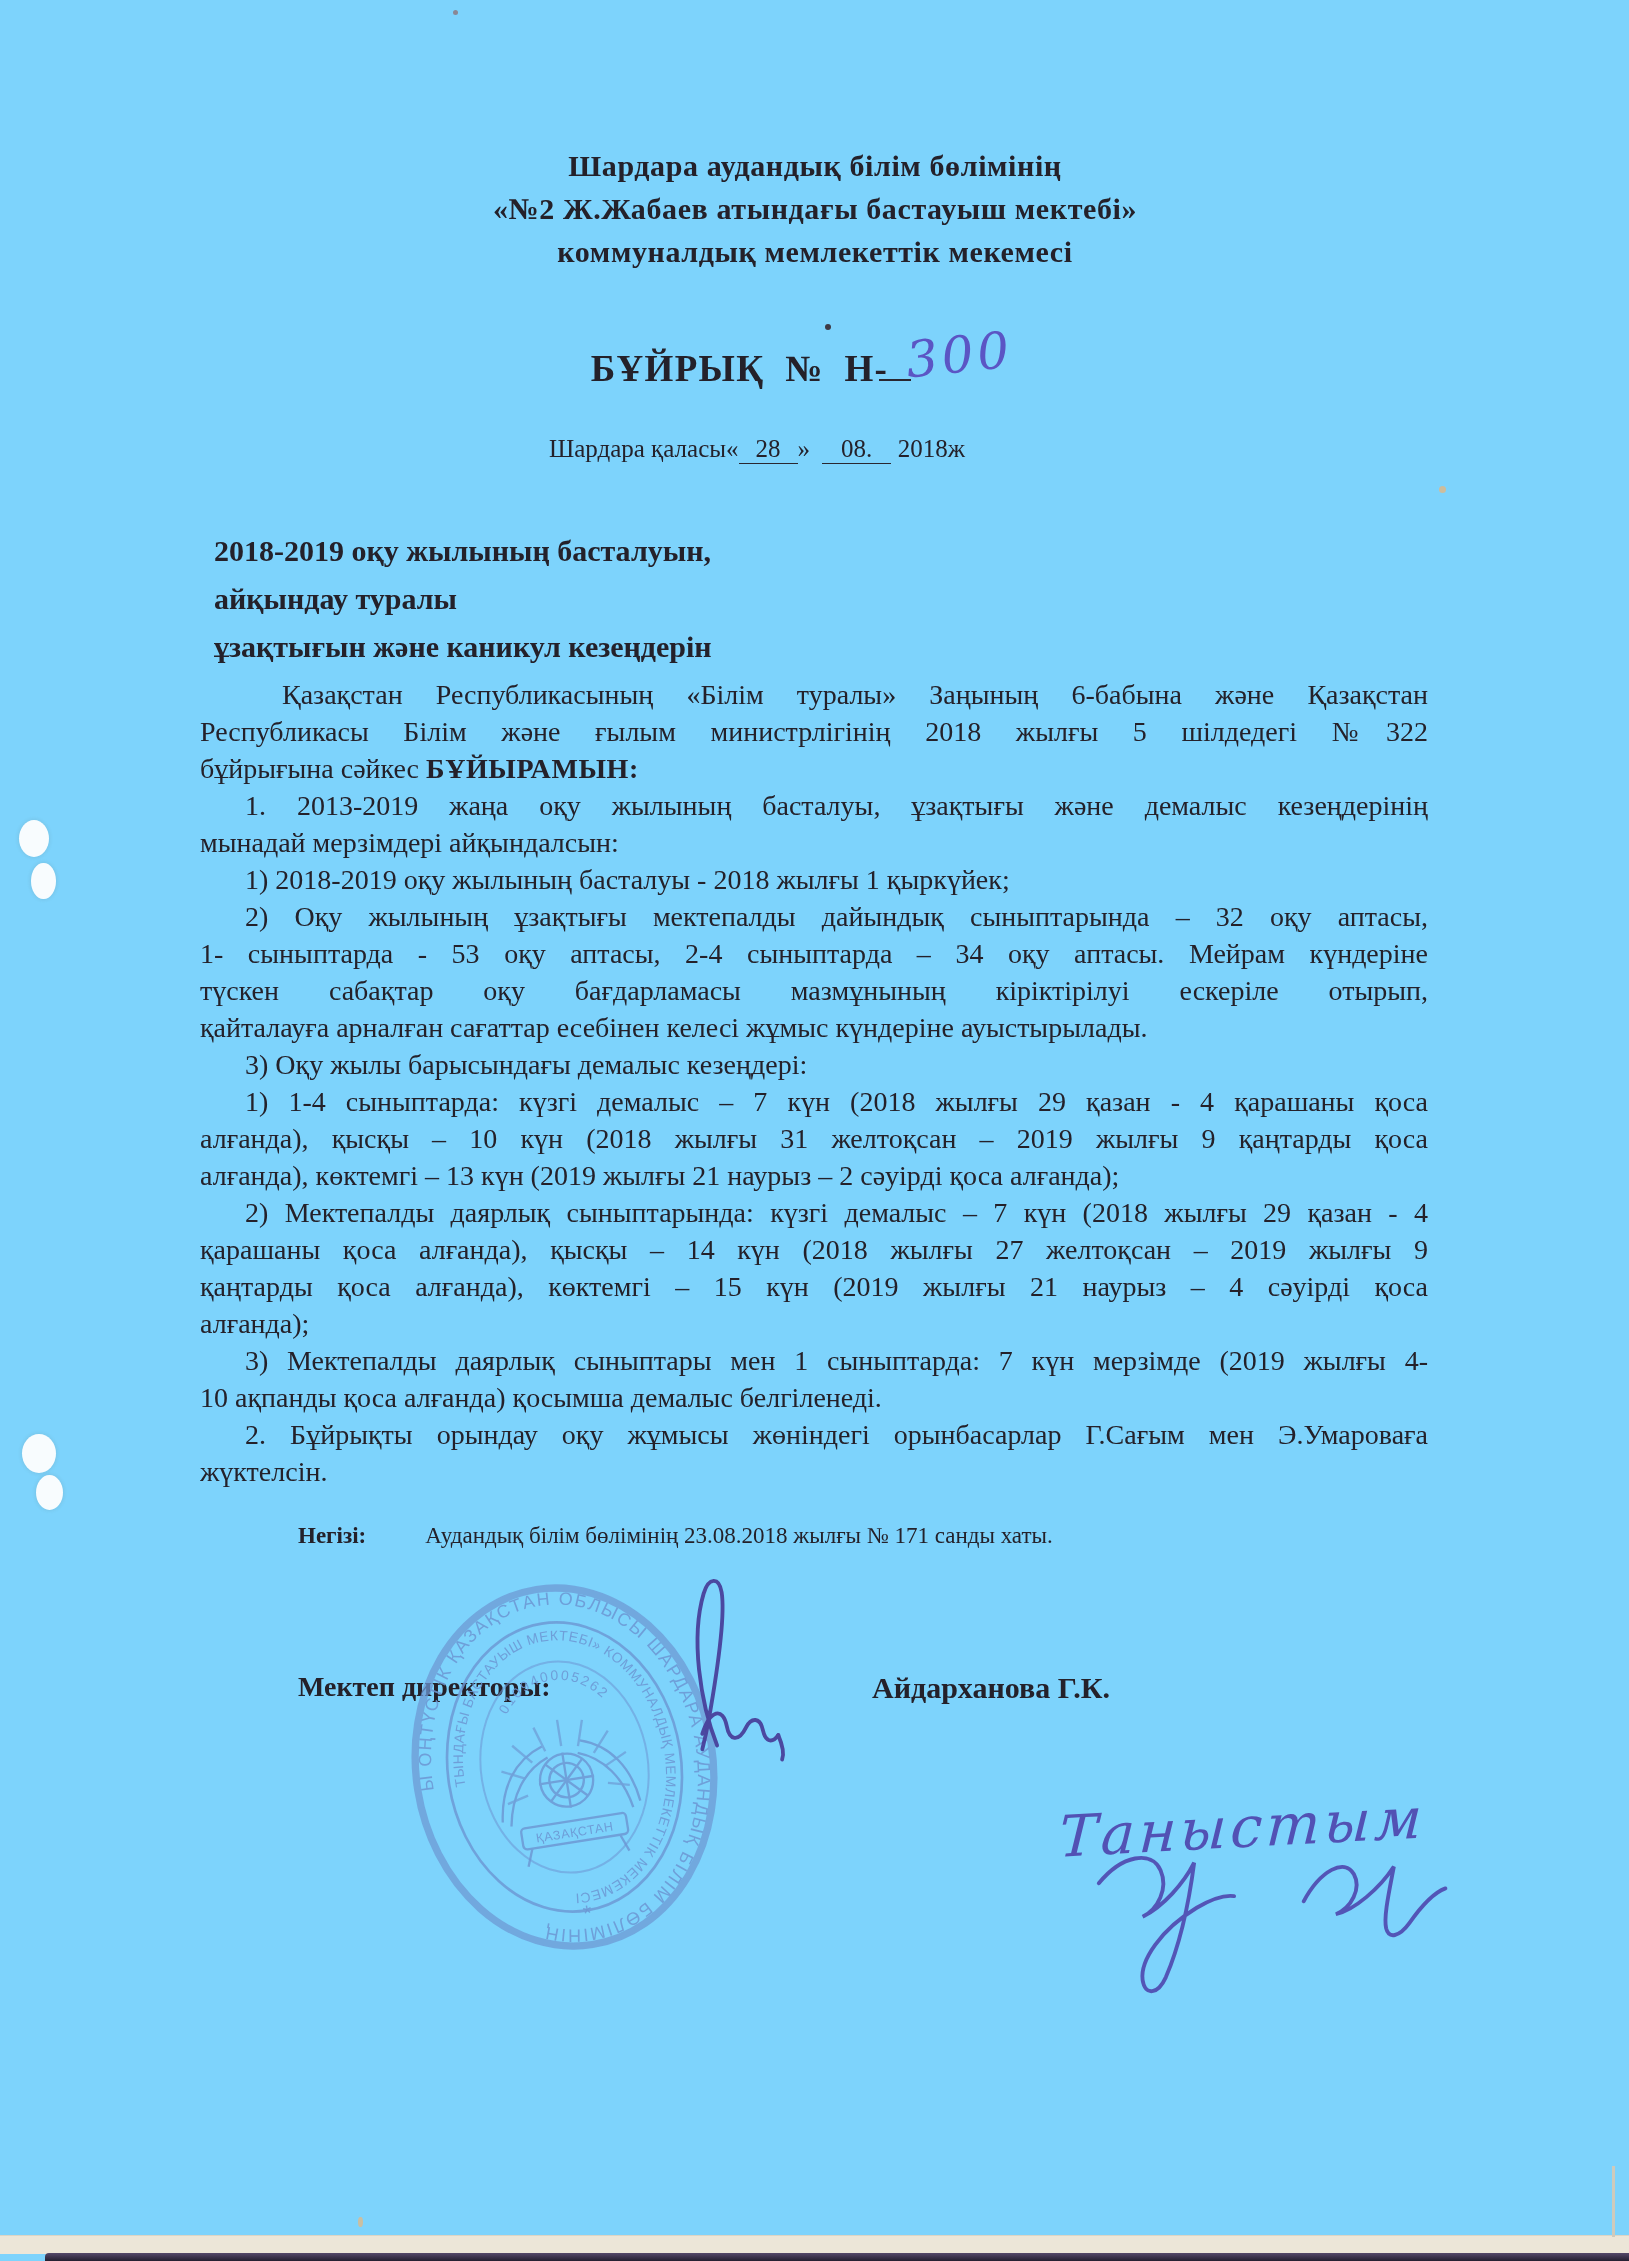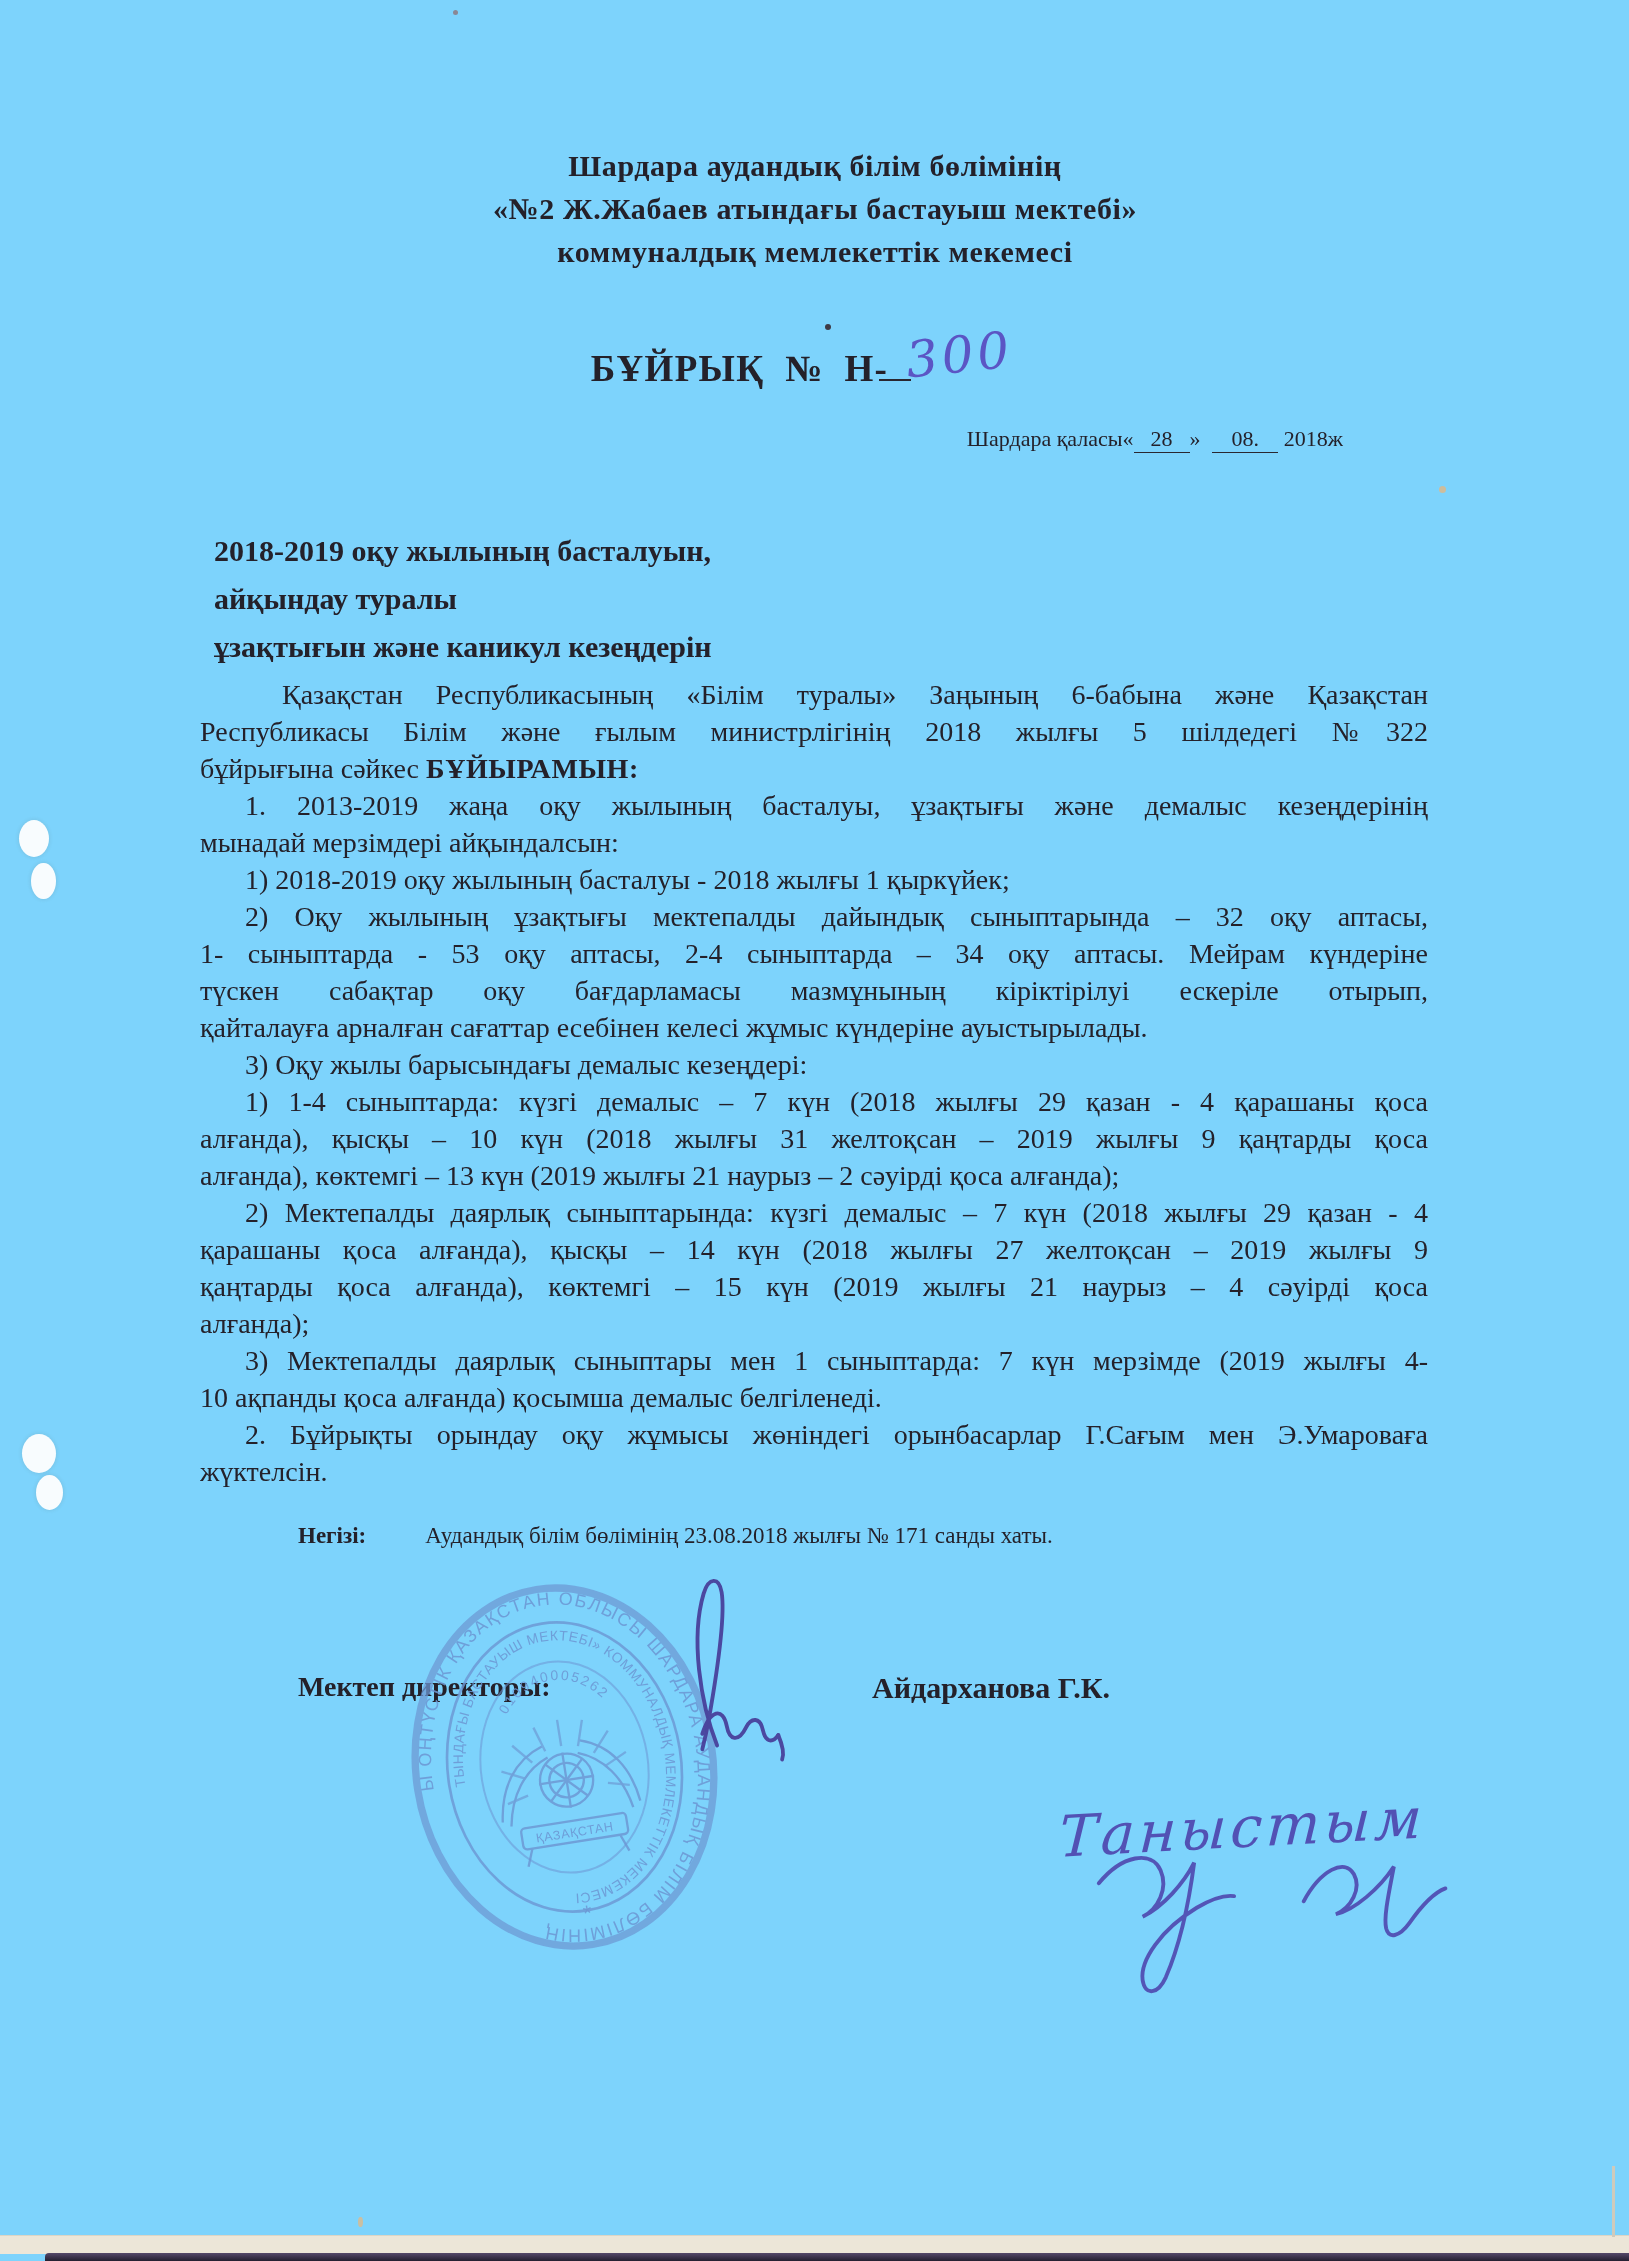--- a/index.html
+++ b/index.html
@@ -14,22 +14,22 @@
        font-weight:bold;font-size:30px;line-height:43px;letter-spacing:0.6px;}
   
   .title-row{position:absolute;top:335px;left:0;width:100%;text-align:center;
        font-size:37px;font-weight:bold;letter-spacing:1.3px;word-spacing:10.3px;white-space:nowrap;}
   .blank-line{display:inline-block;width:32px;border-bottom:2.6px solid #2a2730;height:26px;margin-left:-9px;}
   .hand-number{display:inline-block;font-family:"DejaVu Serif",serif;font-style:italic;font-weight:normal;
        font-size:50px;color:#5b55c4;letter-spacing:3.9px;word-spacing:0;
        transform:translate(-26px,-9px) rotate(-6deg);}
   .title-dot{position:absolute;left:825px;top:324px;width:6.4px;height:6.4px;border-radius:50%;background:#3e3a45;}
   
-  .place-date{position:absolute;top:426px;left:171px;right:287px;
-       display:flex;justify-content:flex-end;font-size:22px;white-space:nowrap;}
+  .place-date{position:absolute;top:435px;left:171px;right:287px;
+       display:flex;justify-content:center;font-size:25px;white-space:nowrap;}
   .date u, .u-seg{display:inline-block;text-decoration:none;border-bottom:1.9px solid #2a2730;}
   .u-day{padding:0 17px;}
   .u-month{padding:0 19.3px;margin-left:11.6px;}
   
   .subject{position:absolute;top:527px;left:214px;font-weight:bold;font-size:30px;line-height:48px;}
   
   .body-text{position:absolute;top:676px;left:200px;width:1228px;font-size:28px;line-height:37px;}
   .line{height:37px;overflow:hidden;}
   .line.just{text-align:justify;text-align-last:justify;}
   .line.ind1{padding-left:45px;}

